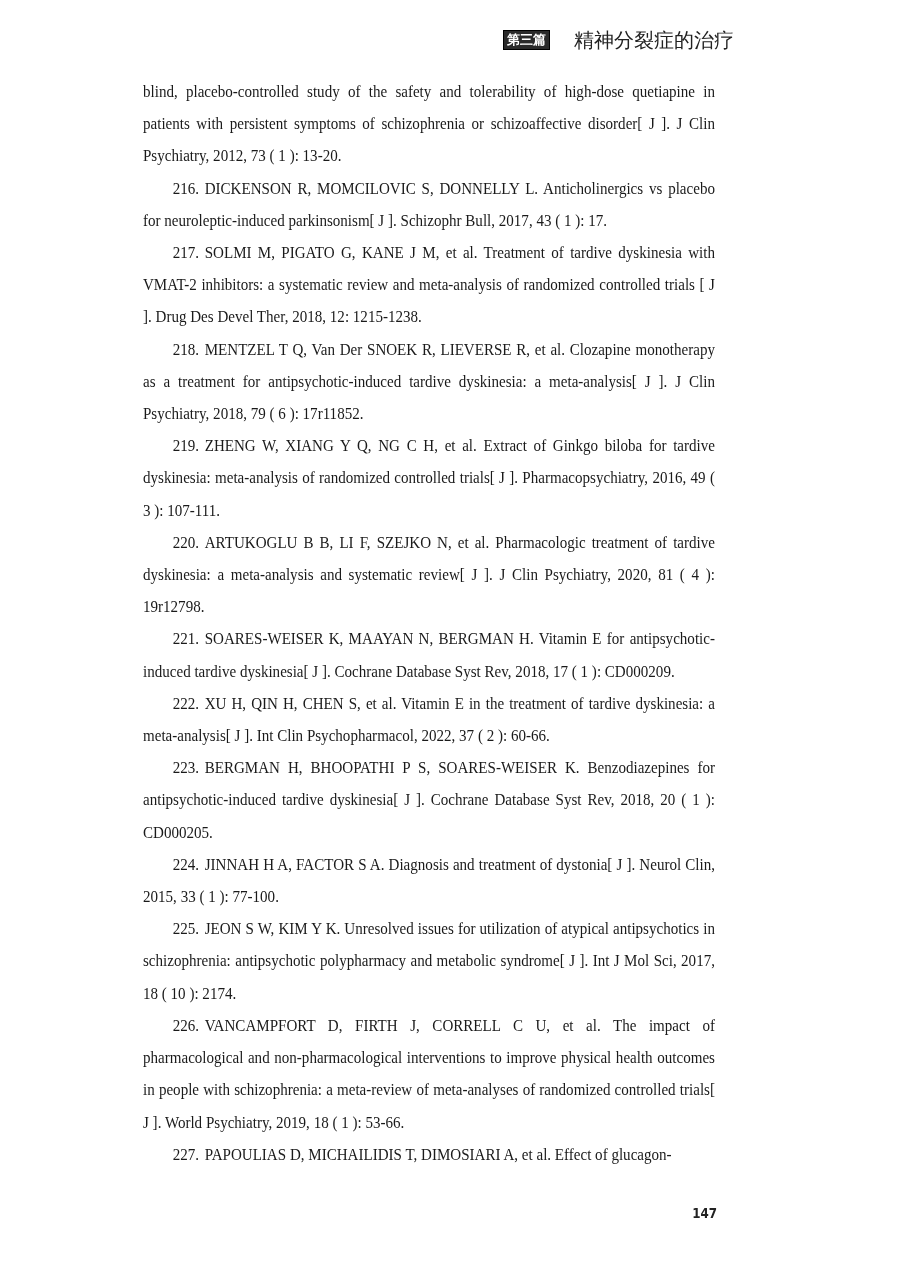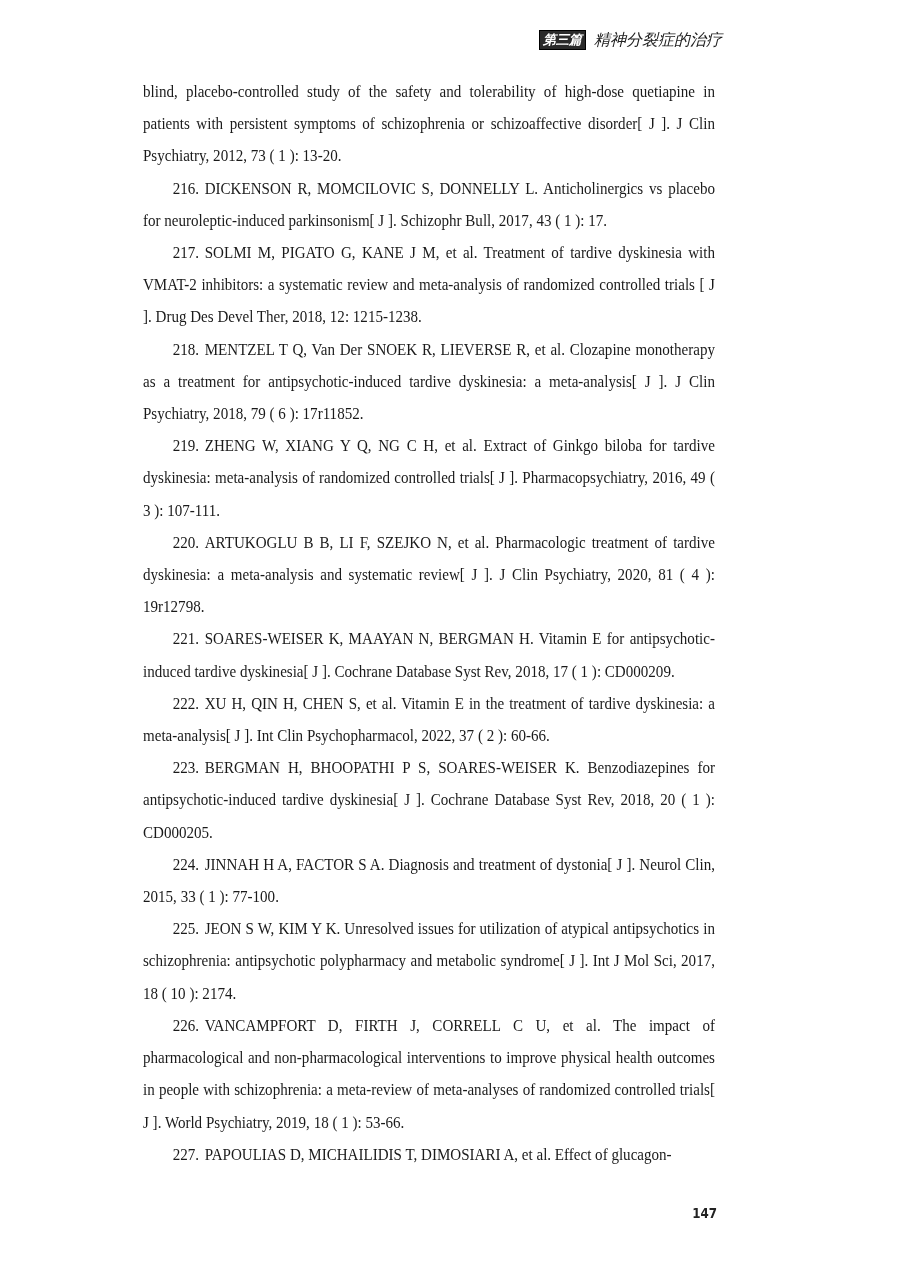--- a/index.html
+++ b/index.html
@@ -11,40 +11,39 @@
       width: 910px;
       height: 1288px;
       position: relative;
       overflow: hidden;
       font-family: "Liberation Serif", "DejaVu Serif", serif;
       color: #1a1a1a;
     }
     .header {
       position: absolute;
       top: 30px;
-      right: 188px;
+      right: 176px;
       display: flex;
       align-items: center;
-      gap: 8px;
-      font-style: italic;
+      gap: 24px;
     }
     .header-badge {
       background: #2a2a2a;
       color: #ffffff;
       font-family: "DejaVu Sans", sans-serif;
       font-size: 13px;
       font-weight: bold;
       padding: 1px 3px;
       border: 1px solid #000;
       letter-spacing: 0px;
       line-height: 16px;
     }
     .header-title {
       font-family: "DejaVu Sans", sans-serif;
-      font-size: 16px;
+      font-size: 20px;
       color: #222;
       line-height: 16px;
     }
     .content {
       position: absolute;
       top: 76px;
       left: 143px;
       width: 572px;
     }
     .ref {

